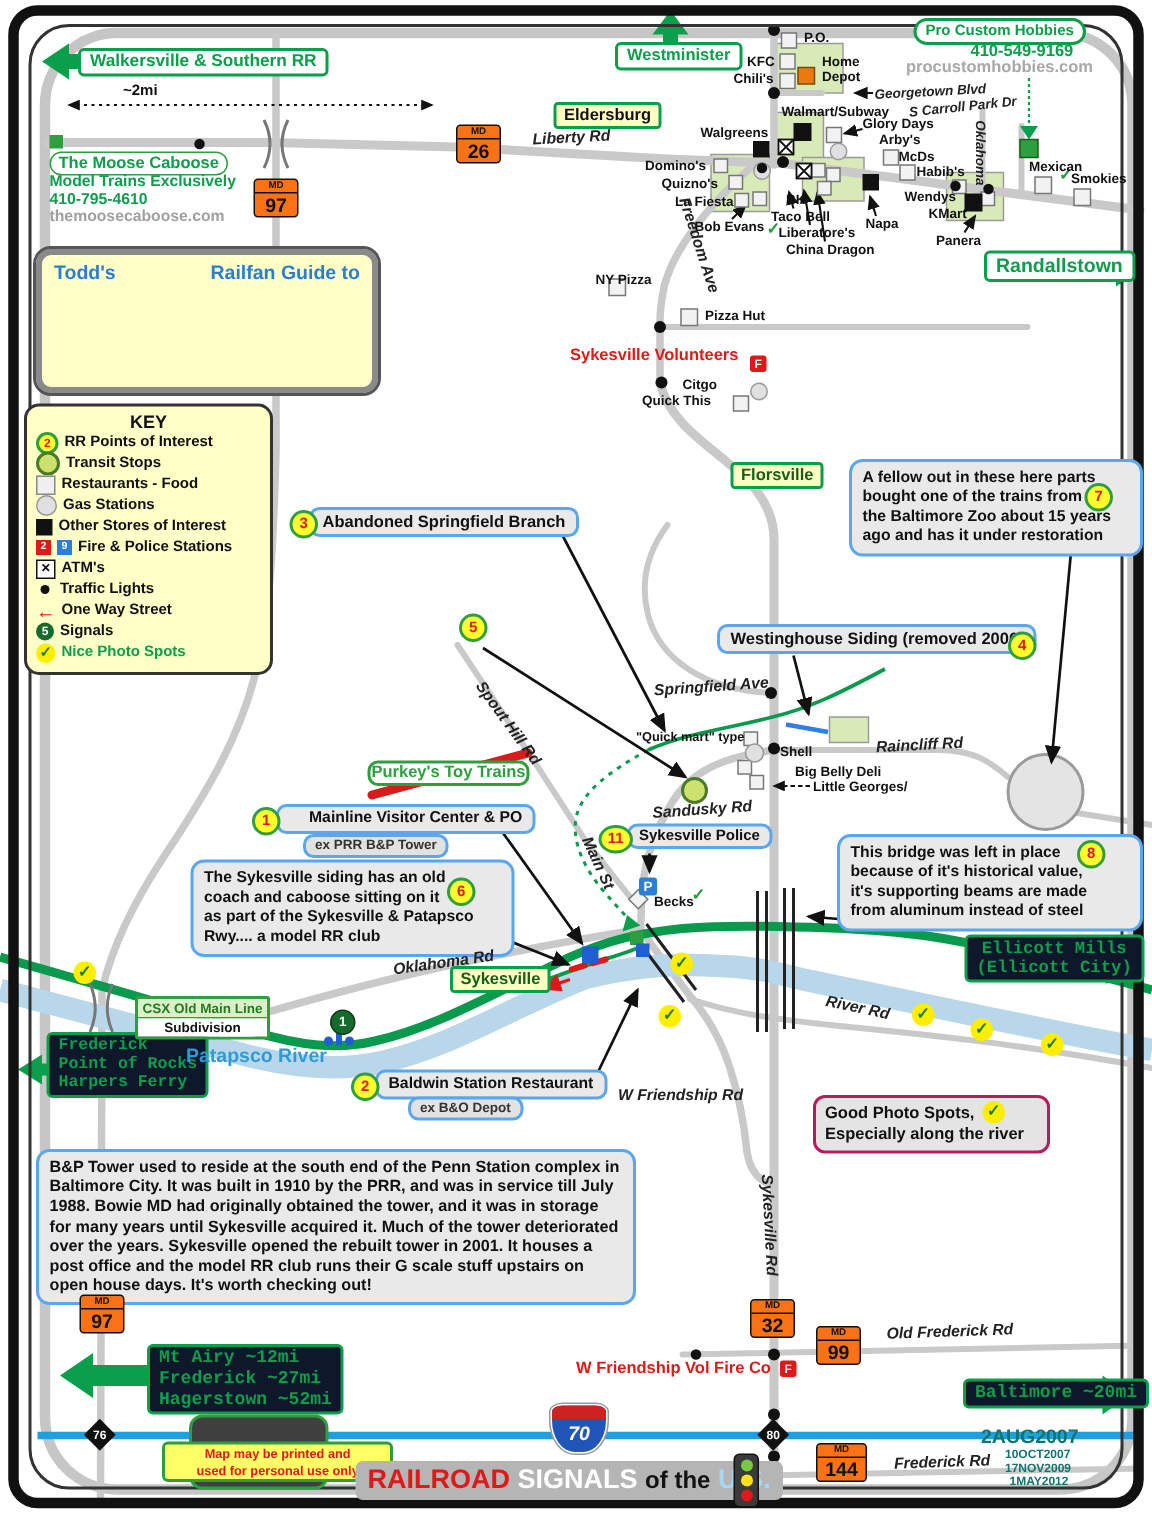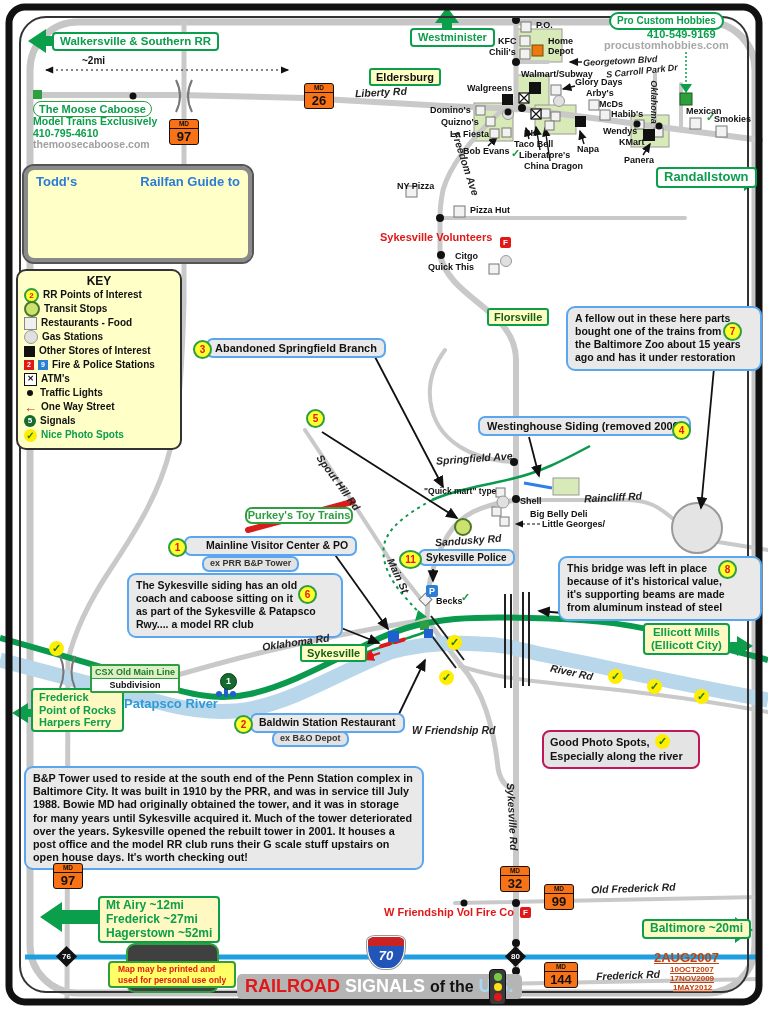--- a/index.html
+++ b/index.html
@@ -12,31 +12,31 @@
   .s85{font-size:8.5px;}
   .s10{font-size:10px;}
   .rlbl{font:bold 11px/1.1 "Liberation Sans",sans-serif;color:#e01818;white-space:nowrap;}
   .st{font:bold italic 10.5px/1.1 "Liberation Sans",sans-serif;color:#222;white-space:nowrap;}
   .st2{font:bold italic 9px/1.1 "Liberation Sans",sans-serif;color:#222;white-space:nowrap;}
   .pat{font:bold 13px/1 "Liberation Sans",sans-serif;color:#2e9ad8;white-space:nowrap;}
   .grn10{font:bold 10.5px/1.15 "Liberation Sans",sans-serif;color:#0b9e4b;white-space:nowrap;}
   .gray10{font:bold 10.5px/1.15 "Liberation Sans",sans-serif;color:#a0a0a0;white-space:nowrap;}
   .grn11{font:bold 11px/1.1 "Liberation Sans",sans-serif;color:#0b9e4b;white-space:nowrap;}
   .gray11{font:bold 11px/1.1 "Liberation Sans",sans-serif;color:#a8a8a8;white-space:nowrap;}
-  .dgrn{font:bold 13px/1 "Liberation Sans",sans-serif;color:#c2410c;white-space:nowrap;text-decoration:underline;}
+  .dgrn{font:bold 13px/1 "Liberation Sans",sans-serif;color:#0f766e;white-space:nowrap;}
   .s8{font-size:8px;}
   .note{background:#e9e9e9;border:2px solid #5aa7f0;border-radius:9px;color:#111;
         font:bold 10.5px/1.25 "Liberation Sans",sans-serif;padding:4px 7px;z-index:2;}
   .hdr{background:#e9e9e9;border:2px solid #5aa7f0;border-radius:7px;color:#111;
        font:bold 11px/1.1 "Liberation Sans",sans-serif;padding:2px 7px;white-space:nowrap;z-index:2;}
   .sub{background:#e2e2e2;border:2px solid #5aa7f0;border-radius:7px;color:#333;
        font:bold 9px/1.1 "Liberation Sans",sans-serif;padding:1px 6px;white-space:nowrap;z-index:2;}
   .dest{background:#fff;border:2px solid #0b9e4b;border-radius:4px;color:#0b9e4b;
         font:bold 12px/1.15 "Liberation Sans",sans-serif;padding:1px 6px;white-space:nowrap;z-index:2;}
-  .dgray{background:#fef9c3;}
+  .dgray{background:#0f172a;font-family:Liberation Mono, monospace;}
   .town{background:#ffffc4;border:2px solid #0b9e4b;border-radius:3px;color:#145e15;
         font:bold 11px/1.1 "Liberation Sans",sans-serif;padding:1px 5px;white-space:nowrap;z-index:2;}
   .num{width:15px;height:15px;border-radius:50%;background:#ffff2e;border:2px solid #2f9e3f;
        color:#e01818;font:bold 10px/15px "Liberation Sans",sans-serif;text-align:center;z-index:4;}
   .numw{width:19px;}
   .sig{width:15px;height:15px;border-radius:50%;background:#156b2e;border:1px solid #0a3a18;
        color:#fff;font:bold 9px/15px "Liberation Sans",sans-serif;text-align:center;z-index:4;}
   .yck{width:15px;height:15px;border-radius:50%;background:#ffee00;color:#1e7e1e;
        font:bold 11px/15px "Liberation Sans",sans-serif;text-align:center;z-index:2;}
   .ck{color:#1e9e3e;font:bold 11px/1 "Liberation Sans",sans-serif;z-index:3;}
@@ -89,21 +89,21 @@
   #logobar{left:237px;top:974px;background:#b5b5b5;border-radius:5px;padding:3px 8px 4px 8px;
            font:bold 18px/1 "Liberation Sans",sans-serif;white-space:nowrap;z-index:4;}
   #logobar .lr{color:#e01818;} #logobar .lw{color:#fff;} #logobar .lb{color:#111;font-size:16px;}
   #logobar .lu{color:#a9d7f2;}
   #tlight{left:489px;top:969px;width:15px;height:34px;background:#3a3a3a;border:1px solid #111;
           border-radius:4px;display:flex;flex-direction:column;align-items:center;justify-content:center;gap:2px;z-index:4;}
   #tlight i{width:8px;height:8px;border-radius:50%;display:block;}
   #copybox{left:126px;top:943px;background:#404040;border:2px solid #2f9e3f;border-radius:9px;
            font:bold 10px/1.2 "Liberation Sans",sans-serif;color:#2f9e3f;padding:17px 8px;z-index:3;}
   #permbox{left:108px;top:961px;background:#ffff66;border:2px solid #2f9e3f;border-radius:4px;
-           font:bold 8.5px/1.25 "Liberation Sans",sans-serif;color:#e01818;padding:1px 8px;z-index:3;}
+           font:bold 8.5px/1.25 "Liberation Sans",sans-serif;color:#e01818;padding:1px 21px;text-align:center;z-index:3;}
   #purkeys{left:245px;top:507px;width:104px;background:#fff;border:2px solid #2f9e3f;border-radius:7px;
            font:bold 11px/1.2 "Liberation Sans",sans-serif;color:#2f9e3f;text-align:center;z-index:2;}
   #csxbox{left:90px;top:664px;width:86px;border:2px solid #2f9e3f;border-radius:2px;text-align:center;z-index:2;}
   #csxbox .r1{background:#ddefc8;color:#1e7e1e;font:bold 9px/12px "Liberation Sans",sans-serif;border-bottom:1.5px solid #2f9e3f;}
   #csxbox .r2{background:#fff;color:#111;font:bold 9px/12px "Liberation Sans",sans-serif;}
 </style>
 </head>
 <body>
 
 <div id="map">

